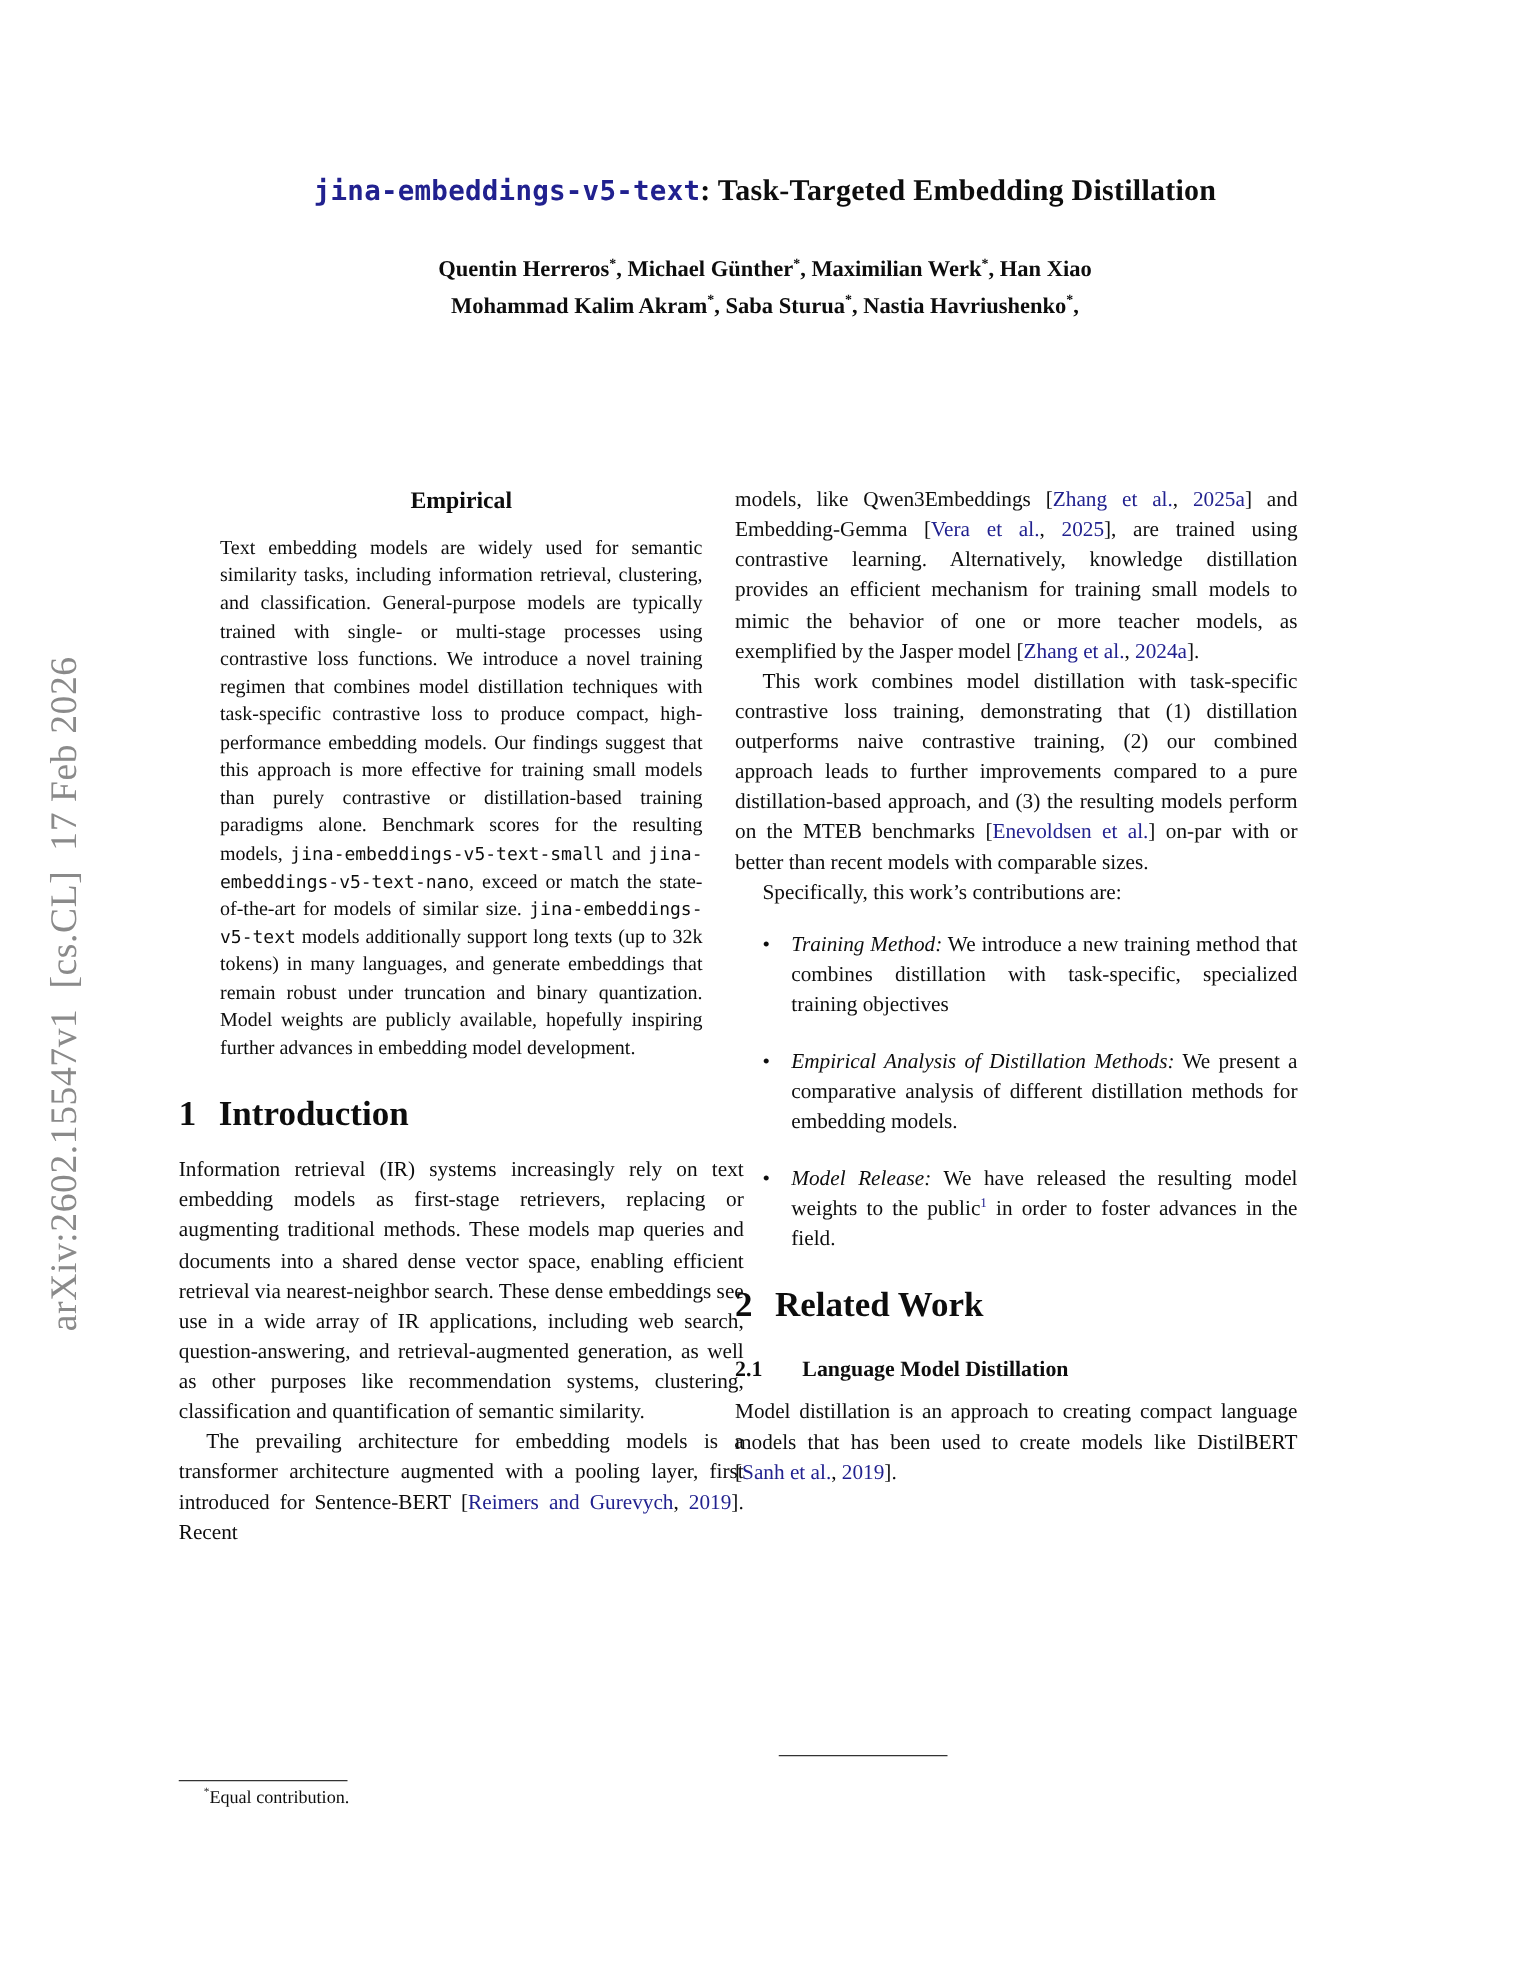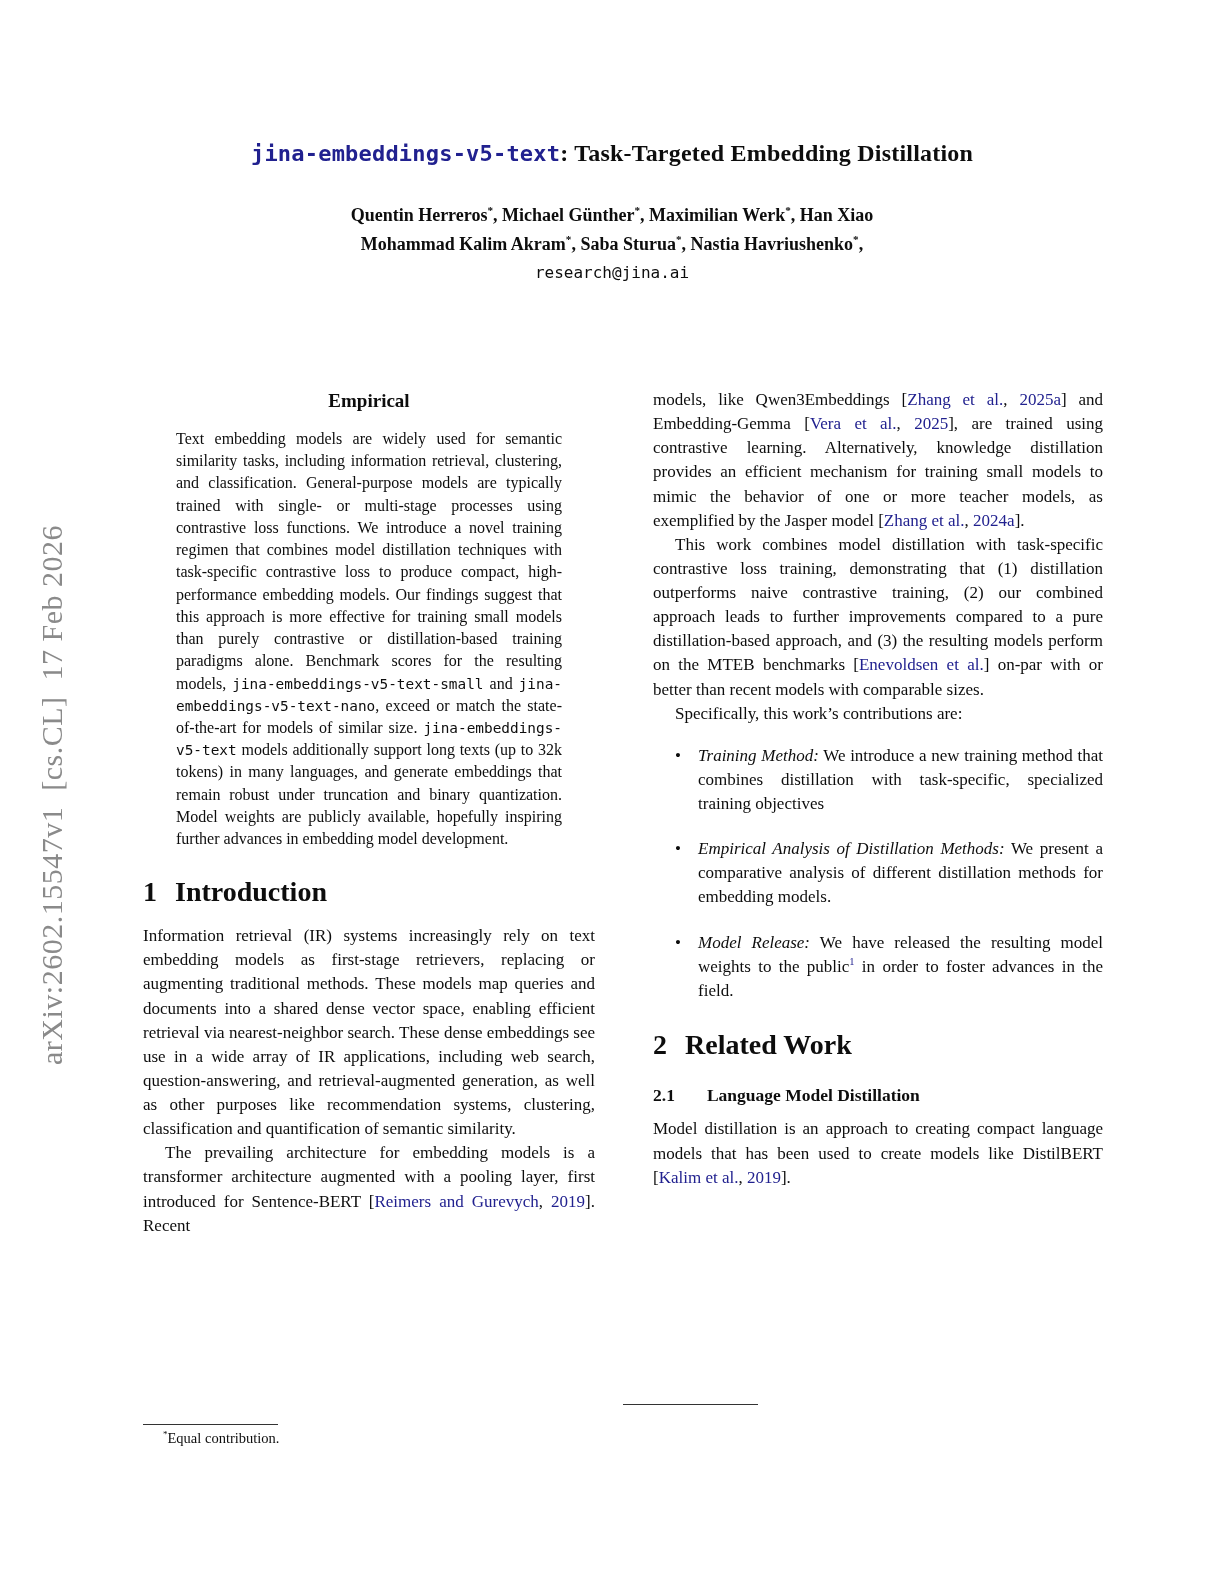--- a/index.html
+++ b/index.html
@@ -28,21 +28,21 @@
   .paper-title .tt{
     font-family:"DejaVu Sans Mono", monospace;color:var(--link);
     font-size:22px;font-weight:bold;
   }
   .authors{margin-top:34px;font-size:18px;font-weight:bold;line-height:1.6;}
   .affiliation{margin-top:2px;font-size:17px;}
   .email{margin-top:4px;font-family:"DejaVu Sans Mono", monospace;font-size:16px;}
   
   .col{position:absolute;top:388px;width:452px;font-size:17px;line-height:1.42;text-align:justify;}
   .col-left{left:143px;}
-  .col-right{left:653px;width:450px;}
+  .col-right{left:588px;width:450px;}
   
   .abstract-heading{font-size:19px;font-weight:bold;text-align:center;margin-bottom:13px;}
   .abstract-body{padding:0 33px;font-size:16px;line-height:1.39;text-align:justify;}
   
   .para{text-align:justify;}
   .para.indent{text-indent:22px;}
   
   .sec-heading{font-size:28px;font-weight:bold;margin-top:22px;margin-bottom:12px;text-align:left;}
   .sec-heading .num{margin-right:18px;}
   .subsec-heading{font-size:17.5px;font-weight:bold;margin-top:18px;margin-bottom:10px;text-align:left;}
@@ -77,21 +77,20 @@
 <div class="arxiv-sidebar">
   <span>arXiv:2602.15547v1  [cs.CL]  17 Feb 2026</span>
 </div>
 
 <div class="header">
   <div class="paper-title"><span class="tt">jina-embeddings-v5-text</span><span>: Task-Targeted Embedding Distillation</span></div>
   <div class="authors">
     <div><span class="seg-plain">Quentin Herreros</span><span class="seg-sup">*</span><span class="seg-plain">, Michael Günther</span><span class="seg-sup">*</span><span class="seg-plain">, Maximilian Werk</span><span class="seg-sup">*</span><span class="seg-plain">, Han Xiao</span></div>
     <div><span class="seg-plain">Mohammad Kalim Akram</span><span class="seg-sup">*</span><span class="seg-plain">, Saba Sturua</span><span class="seg-sup">*</span><span class="seg-plain">, Nastia Havriushenko</span><span class="seg-sup">*</span><span class="seg-plain">,</span></div>
   </div>
-  <div class="email">research@jina.ai</div>
 </div>
 
 <div class="col col-left">
   <div class="abstract-heading">Empirical</div>
   <div class="abstract-body para"><span class="seg-plain">Text embedding models are widely used for semantic similarity tasks, including information retrieval, clustering, and classification. General-purpose models are typically trained with single- or multi-stage processes using contrastive loss functions. We introduce a novel training regimen that combines model distillation techniques with task-specific contrastive loss to produce compact, high-performance embedding models. Our findings suggest that this approach is more effective for training small models than purely contrastive or distillation-based training paradigms alone. Benchmark scores for the resulting models, </span><span class="seg-mono">jina-embeddings-v5-text-small</span><span class="seg-plain"> and </span><span class="seg-mono">jina-embeddings-v5-text-nano</span><span class="seg-plain">, exceed or match the state-of-the-art for models of similar size. </span><span class="seg-mono">jina-embeddings-v5-text</span><span class="seg-plain"> models additionally support long texts (up to 32k tokens) in many languages, and generate embeddings that remain robust under truncation and binary quantization. Model weights are publicly available, hopefully inspiring further advances in embedding model development.</span></div>
 
   <div class="sec-heading">
     <span class="num">1</span><span>Introduction</span>
   </div>
   <p class="para">Information retrieval (IR) systems increasingly rely on text embedding models as first-stage retrievers, replacing or augmenting traditional methods. These models map queries and documents into a shared dense vector space, enabling efficient retrieval via nearest-neighbor search. These dense embeddings see use in a wide array of IR applications, including web search, question-answering, and retrieval-augmented generation, as well as other purposes like recommendation systems, clustering, classification and quantification of semantic similarity.</p>
@@ -118,21 +117,21 @@
     </li>
   </ul>
 
   <div class="sec-heading">
     <span class="num">2</span><span>Related Work</span>
   </div>
 
   <div class="subsec-heading">
     <span class="num">2.1</span><span>Language Model Distillation</span>
   </div>
-  <p class="para"><span class="seg-plain">Model distillation is an approach to creating compact language models that has been used to create models like DistilBERT [</span><span class="seg-cite">Kalim et al.</span><span class="seg-plain">, </span><span class="seg-cite">2019</span><span class="seg-plain">].</span></p>
+  <p class="para"><span class="seg-plain">Model distillation is an approach to creating compact language models that has been used to create models like DistilBERT [</span><span class="seg-cite">Sanh et al.</span><span class="seg-plain">, </span><span class="seg-cite">2019</span><span class="seg-plain">].</span></p>
 </div>
 
 <div class="footnote-left">
   <div class="footnote-rule"></div>
   <div class="footnote-text"><span class="seg-sup">*</span><span class="seg-plain">Equal contribution.</span></div>
 </div>
 
 <div class="footnote-right">
   <div class="footnote-rule"></div>
 </div>

